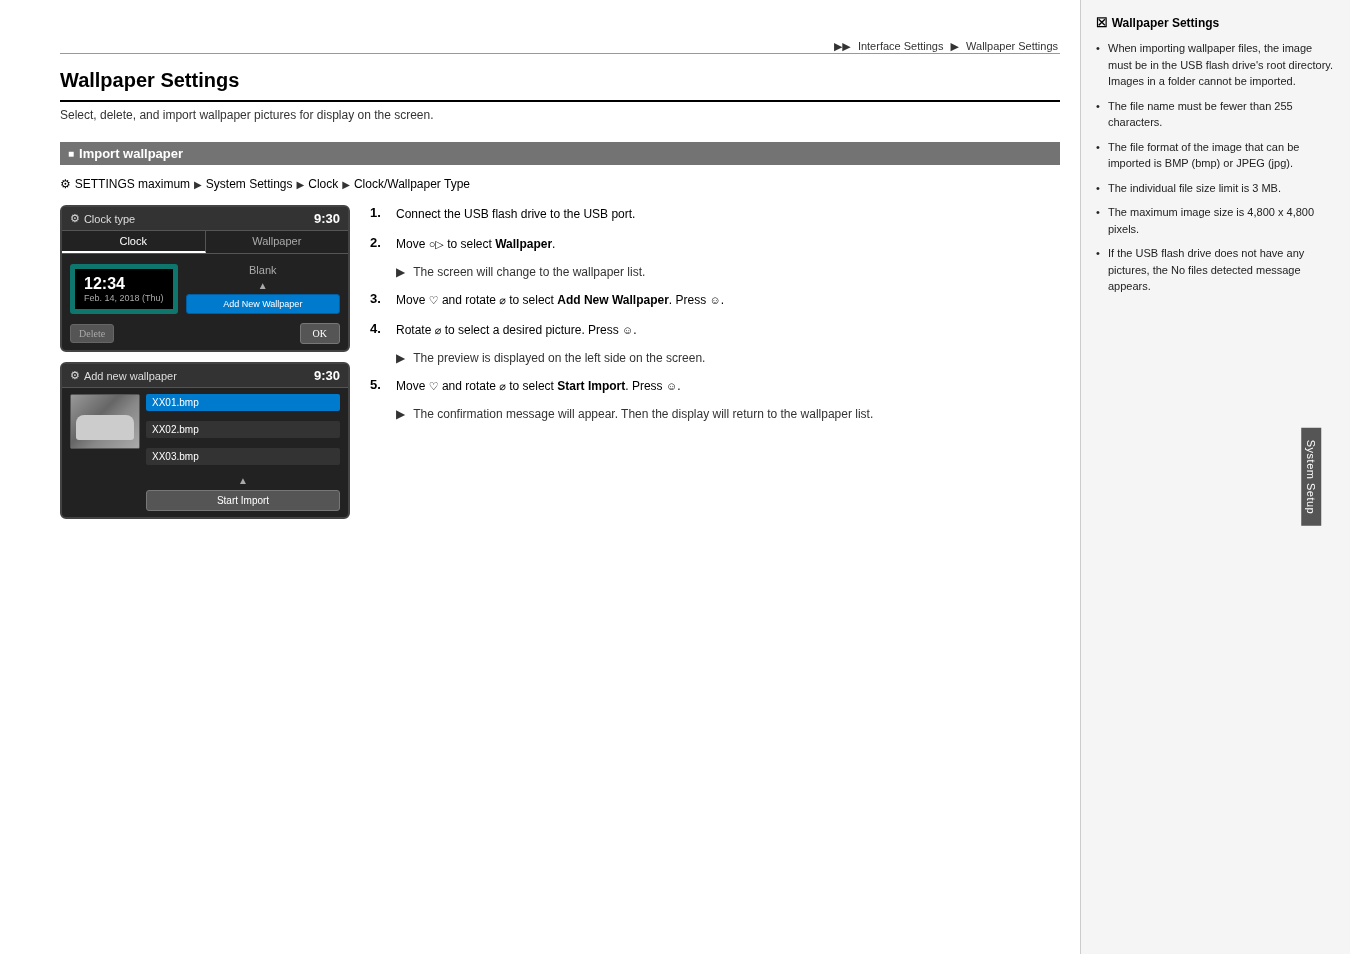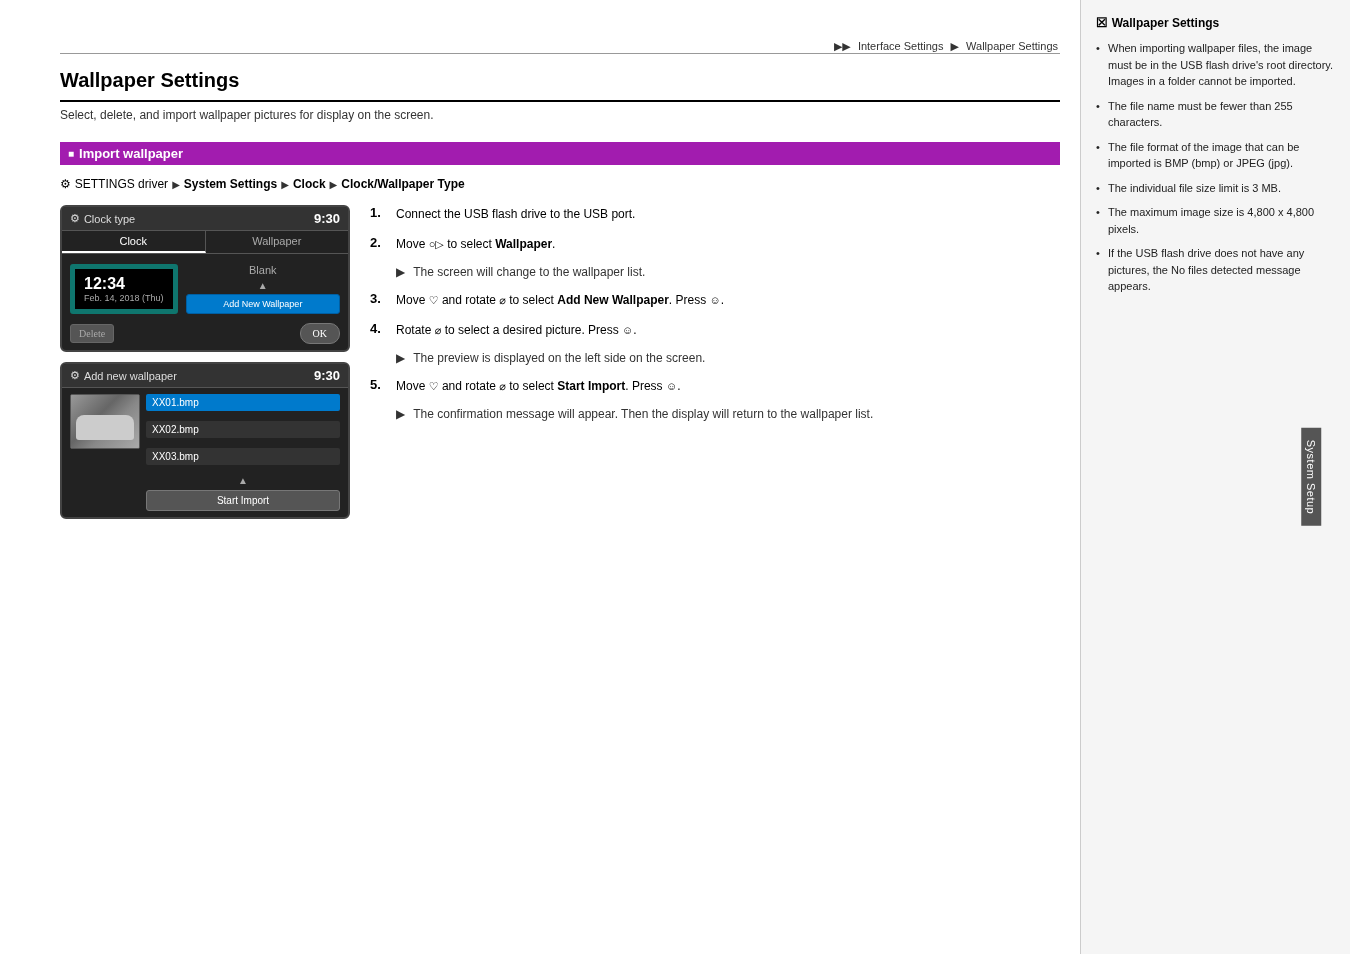--- a/index.html
+++ b/index.html
@@ -68,21 +68,21 @@
       padding-bottom: 8px;
     }
 
     .page-subtitle {
       font-size: 12px;
       color: #333;
       margin-bottom: 20px;
     }
 
     .section-header {
-      background: #a21caf;
+      background: #737373;
       color: #fff;
       font-size: 13px;
       font-weight: bold;
       padding: 4px 8px;
       margin-bottom: 12px;
       display: flex;
       align-items: center;
       gap: 5px;
     }
 
@@ -97,21 +97,21 @@
       display: flex;
       align-items: center;
       gap: 4px;
     }
 
     .settings-path .icon-settings {
       font-size: 12px;
     }
 
     .settings-path strong {
-      font-weight: bold;
+      font-weight: normal;
     }
 
     .arrow-right {
       font-size: 10px;
       color: #333;
     }
 
     .content-layout {
       display: flex;
       gap: 20px;
@@ -228,21 +228,21 @@
 
     .screen-btn.highlighted {
       background: #007acc;
       border-color: #005fa3;
     }
 
     .screen-btn-ok {
       background: #555;
       color: #fff;
       border: 1px solid #777;
-      border-radius: 10px;
+      border-radius: 3px;
       padding: 4px 12px;
       font-size: 10px;
     }
 
     .blank-label {
       font-size: 11px;
       color: #aaa;
       text-align: center;
       margin: 4px 0;
     }
@@ -425,21 +425,21 @@
 
     <h1 class="page-title">Wallpaper Settings</h1>
     <p class="page-subtitle">Select, delete, and import wallpaper pictures for display on the screen.</p>
 
     <div class="section-header">
       <span>Import wallpaper</span>
     </div>
 
     <div class="settings-path">
       <span class="icon-settings">⚙</span>
-      <span>SETTINGS driver</span>
+      <span>SETTINGS maximum</span>
       <span class="arrow-right">▶</span>
       <strong>System Settings</strong>
       <span class="arrow-right">▶</span>
       <strong>Clock</strong>
       <span class="arrow-right">▶</span>
       <strong>Clock/Wallpaper Type</strong>
     </div>
 
     <div class="content-layout">
 

